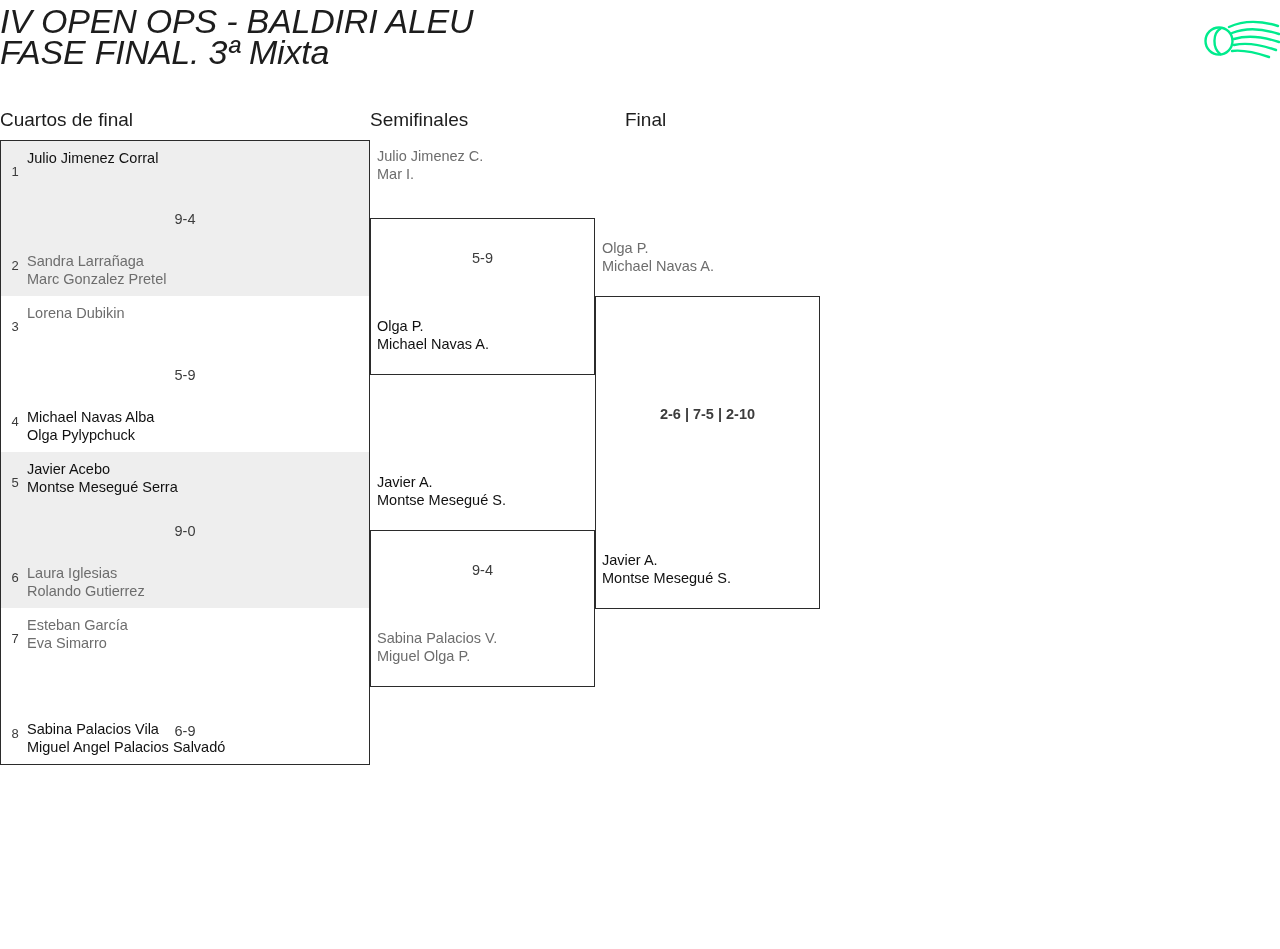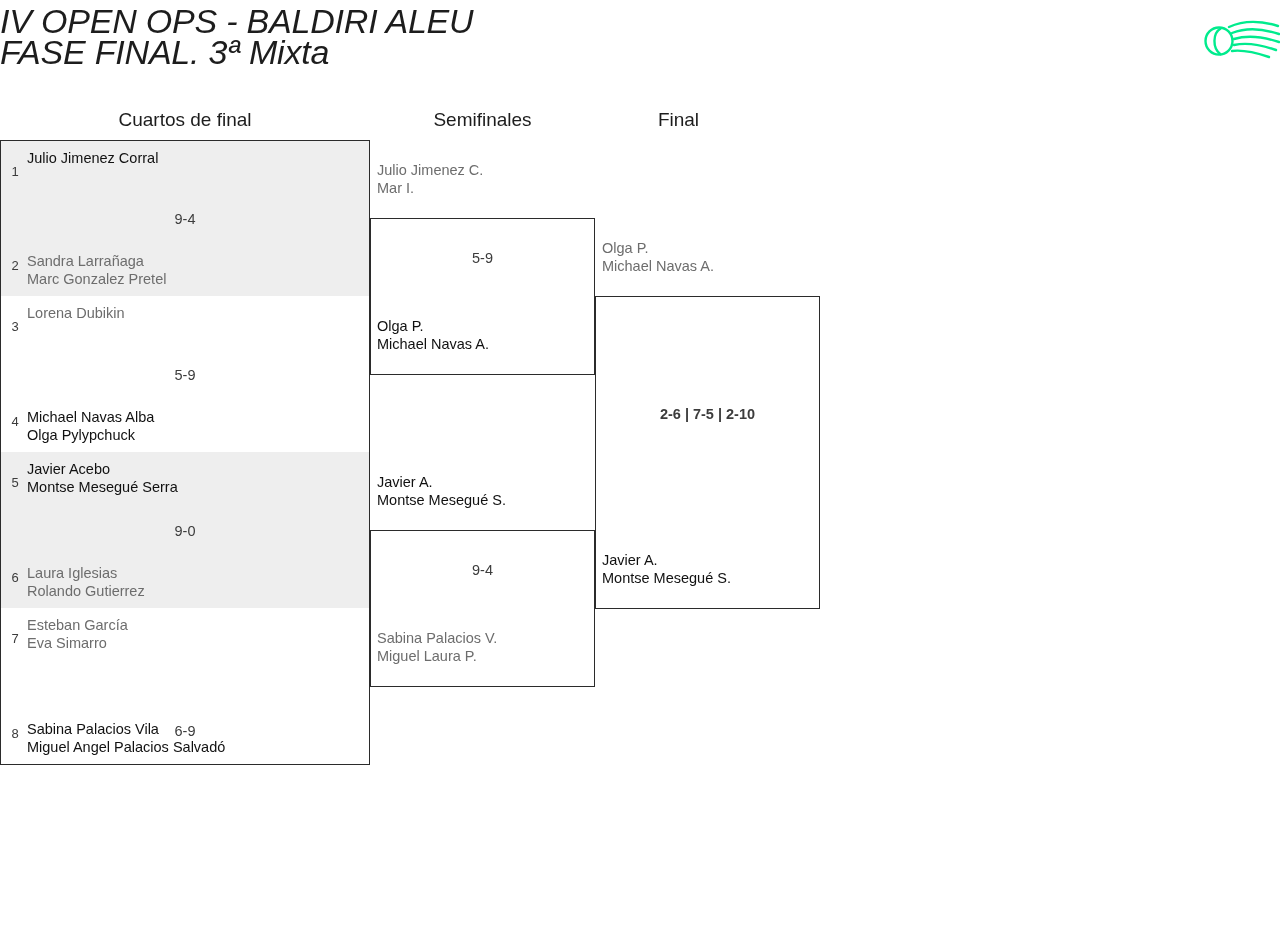--- a/index.html
+++ b/index.html
@@ -39,27 +39,27 @@
     width: 84px;
     height: 52px;
   }
 
   
   .round-header {
     position: absolute;
     font-size: 19px;
     line-height: 22px;
     color: #1d1d1d;
-    text-align: center;
+    text-align: left;
     font-weight: 400;
     white-space: nowrap;
   }
   #round-header-qf { left: 0px;   top: 109px; width: 370px; }
   #round-header-sf { left: 370px; top: 109px; width: 225px; }
-  #round-header-f  { left: 566px; top: 109px; width: 225px; }
+  #round-header-f  { left: 625px; top: 109px; width: 225px; }
 
   
   .match-box {
     position: absolute;
     box-sizing: border-box;
     border: 1px solid #2b2b2b;
     background: #ffffff;
   }
   .match-box.shaded { background: #eeeeee; }
 
@@ -197,21 +197,21 @@
     <div class="player-name">Eva Simarro</div>
   </div>
   <div class="slot bottom winner">
     <span class="seed">8</span>
     <div class="player-name">Sabina Palacios Vila</div>
     <div class="player-name">Miguel Angel Palacios Salvadó</div>
   </div>
 </div>
 <div class="score qf-score" style="top:678px;margin-top:44px;">6-9</div>
 
-<div class="outside-slot loser" style="left:370px; top:161px; width:225px;">
+<div class="outside-slot loser" style="left:370px; top:147px; width:225px;">
   <div class="player-name">Julio Jimenez C.</div>
   <div class="player-name">Mar I.</div>
 </div>
 
 <div class="match-box sf-box" style="top:218px;"></div>
 
 <div class="outside-slot winner" style="left:370px; top:317px; width:225px;">
   <div class="player-name">Olga P.</div>
   <div class="player-name">Michael Navas A.</div>
 </div>
@@ -220,21 +220,21 @@
 
 <div class="outside-slot winner" style="left:370px; top:473px; width:225px;">
   <div class="player-name">Javier A.</div>
   <div class="player-name">Montse Mesegué S.</div>
 </div>
 
 <div class="match-box sf-box" style="top:530px;"></div>
 
 <div class="outside-slot loser" style="left:370px; top:629px; width:225px;">
   <div class="player-name">Sabina Palacios V.</div>
-  <div class="player-name">Miguel Laura P.</div>
+  <div class="player-name">Miguel Olga P.</div>
 </div>
 
 <div class="score sf-score" style="top:561px;">9-4</div>
 
 <div class="outside-slot loser" style="left:595px; top:239px; width:225px;">
   <div class="player-name">Olga P.</div>
   <div class="player-name">Michael Navas A.</div>
 </div>
 
 <div class="match-box final-box" style="top:296px;"></div>

